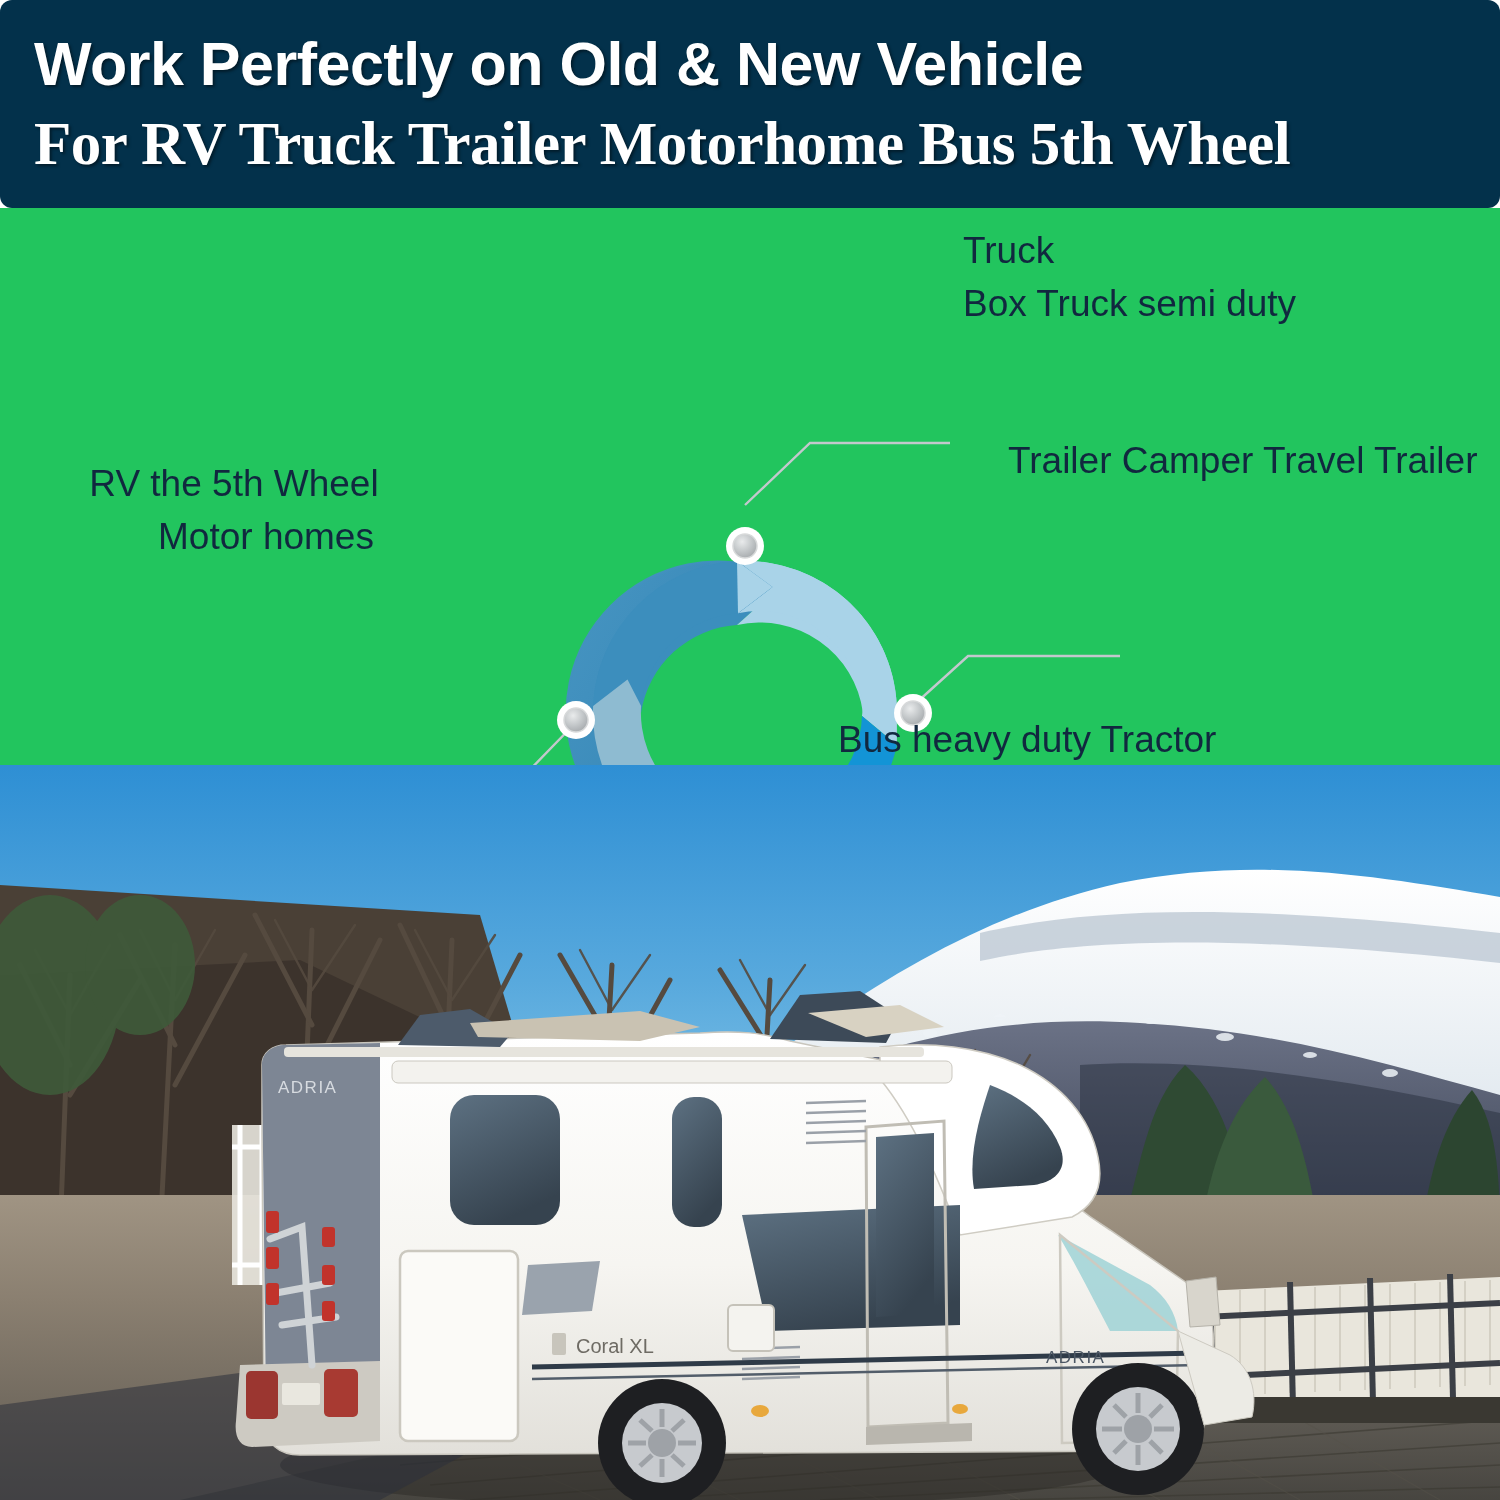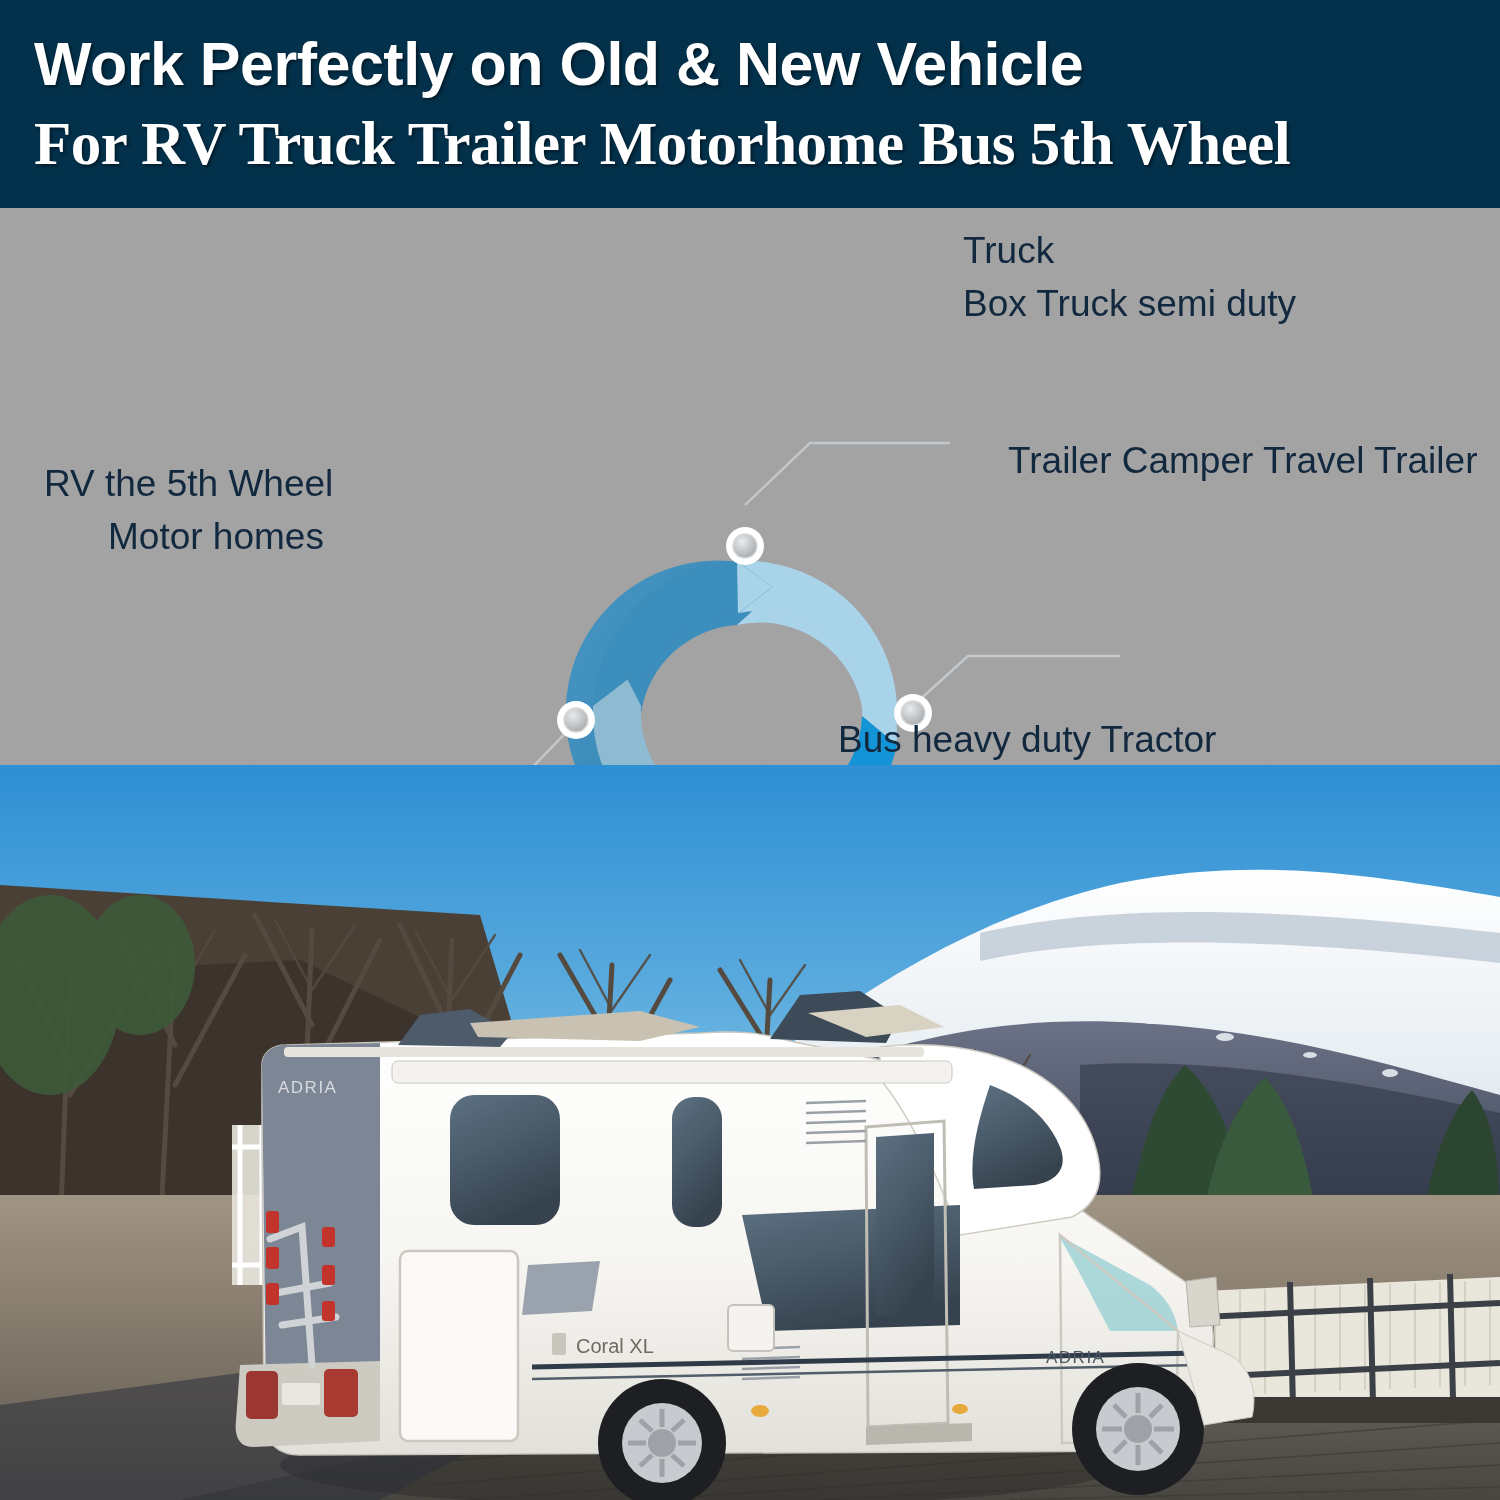--- a/index.html
+++ b/index.html
@@ -8,52 +8,52 @@
     font-family:"Liberation Sans","DejaVu Sans",sans-serif;
     background:#ffffff;overflow:hidden;
   }
   .page{position:relative;width:1500px;height:1500px;}
 
   
   .banner{
     position:absolute;left:0;top:0;width:1500px;height:208px;
     background:#03314b;
     display:flex;flex-direction:column;justify-content:center;
-    padding-left:34px;box-sizing:border-box;
+    padding-left:34px;box-sizing:border-box;border-radius:12px;
   }
   .banner-line{
     color:#ffffff;
     font-weight:bold;
     letter-spacing:-0.5px;
     text-shadow:2px 2px 3px rgba(0,0,0,.45);
     white-space:nowrap;
     line-height:1.04;
   }
   .banner-line.l1{font-size:61px;margin-bottom:16px;}
   .banner-line.l2{font-size:61px;font-family:Liberation Serif, serif;}
 
   
   .info{
     position:absolute;left:0;top:208px;width:1500px;height:557px;
-    background:#a3a3a3;
+    background:#22c55e;
   }
   .info svg{position:absolute;left:0;top:0;width:1500px;height:557px;}
 
   .lbl{
     position:absolute;
     color:#11283f;
     font-size:37px;
     line-height:1.42;
     white-space:nowrap;
     font-weight:400;
   }
   .lbl.truck{left:963px;top:17px;}
   .lbl.trailer{left:1008px;top:227px;}
   .lbl.bus{left:838px;top:506px;}
-  .lbl.rv{left:44px;top:250px;text-align:left;width:380px;}
+  .lbl.rv{left:44px;top:250px;text-align:center;width:380px;}
   .lbl .line2{display:block;}
   .lbl.rv .line2{padding-left:64px;}
 
   
   .photo{
     position:absolute;left:0;top:765px;width:1500px;height:735px;
     overflow:hidden;background:#4a9fd8;
   }
   .photo svg{position:absolute;left:0;top:0;width:1500px;height:735px;}
 </style>

